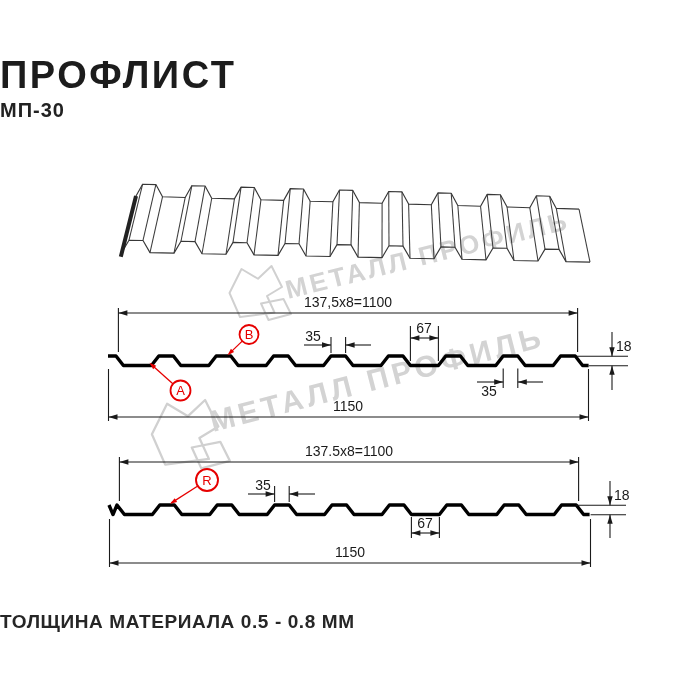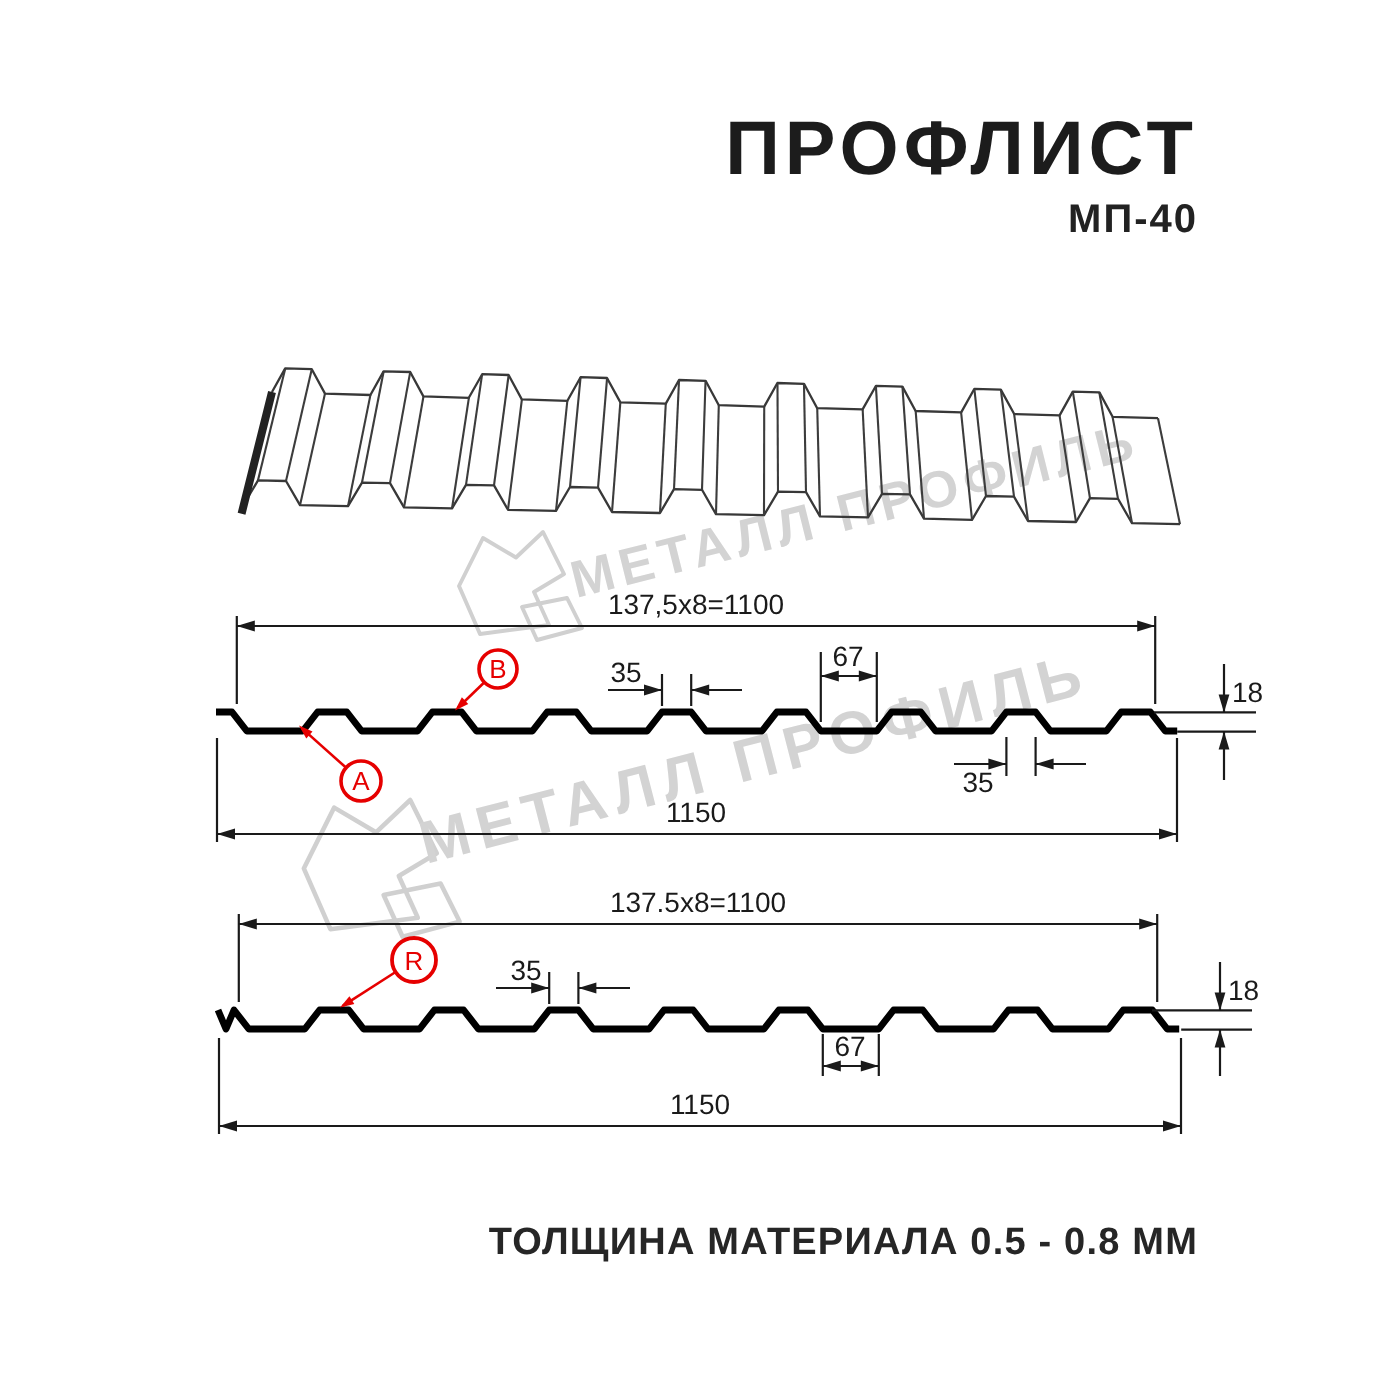--- a/index.html
+++ b/index.html
@@ -1,35 +1,35 @@
 <!DOCTYPE html>
 <html><head>
 <meta charset="utf-8">
 <style>
   html,body{margin:0;padding:0;}
   body{
     width:700px;height:700px;position:relative;background:#ffffff;
     font-family:"Liberation Sans",sans-serif;overflow:hidden;
   }
-  .txt{position:absolute;left:0;width:599px;text-align:right;color:#1c1c1c;}
+  .txt{position:absolute;left:0;width:599px;text-align:left;color:#1c1c1c;}
   .title{top:54px;font-size:38px;font-weight:700;letter-spacing:2.5px;}
   .subtitle{top:99px;font-size:20px;font-weight:600;letter-spacing:1px;color:#222;}
   .footer-note{top:611px;font-size:19px;font-weight:600;letter-spacing:.6px;color:#262626;}
   svg{position:absolute;left:0;top:0;}
   svg text{font-family:"Liberation Sans",sans-serif;}
   .dim{font-size:14px;fill:#1a1a1a;}
   .dimletter{font-size:13px;fill:#e60000;}
   .wmtext{font-size:26px;font-weight:700;letter-spacing:3px;fill:#d3d3d3;}
   .wmtext2{font-size:30px;font-weight:700;letter-spacing:4px;fill:#d3d3d3;}
 </style>
 </head>
 <body>
 
 <div class="txt title">ПРОФЛИСТ</div>
-<div class="txt subtitle">МП-40</div>
+<div class="txt subtitle">МП-30</div>
 
 <svg width="700" height="700" viewBox="0 0 700 700">
 
   <g transform="translate(228,266) scale(0.75)" fill="none" stroke="#d0d0d0" stroke-width="2.6" stroke-linejoin="round">
     <path d="M2,36 L18,4 L40,17 L58,0 L72,28 L52,40 L62,62 L16,68 Z"></path>
     <path d="M44,50 L74,44 L84,64 L54,72 Z"></path>
   </g>
   <text class="wmtext" transform="translate(288,299) rotate(-14)">МЕТАЛЛ ПРОФИЛЬ</text>
 
   <g transform="translate(150,400) scale(0.95)" fill="none" stroke="#d0d0d0" stroke-width="2.4" stroke-linejoin="round">

